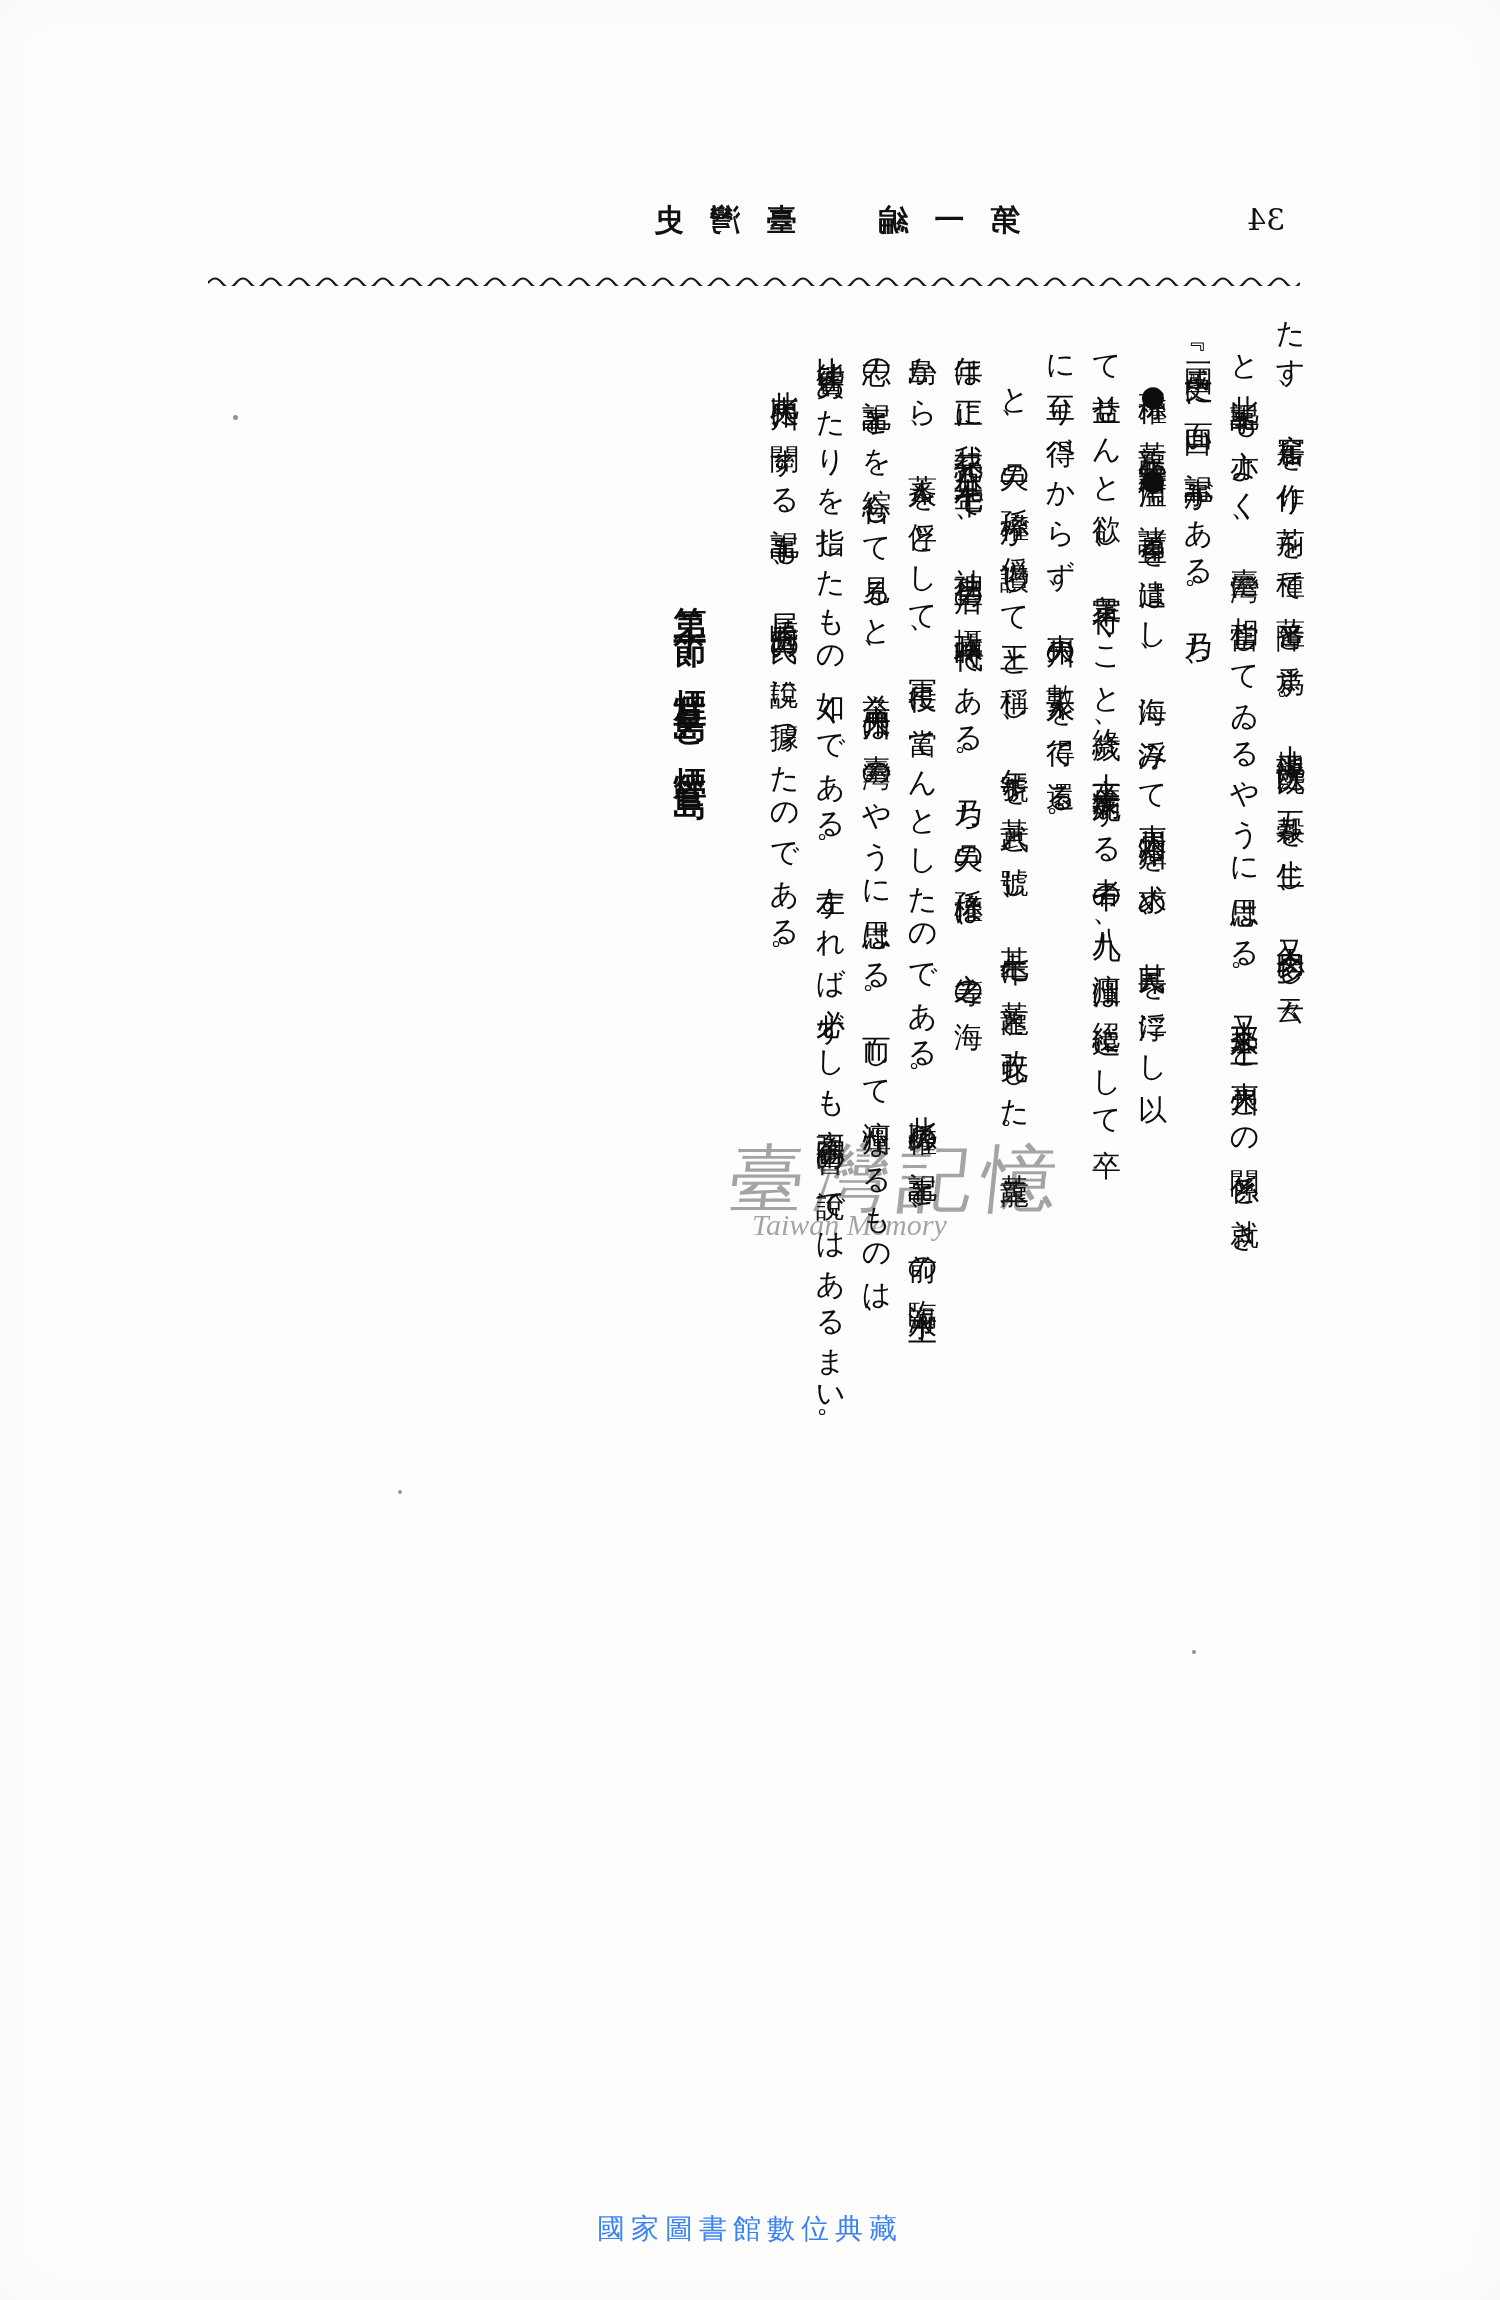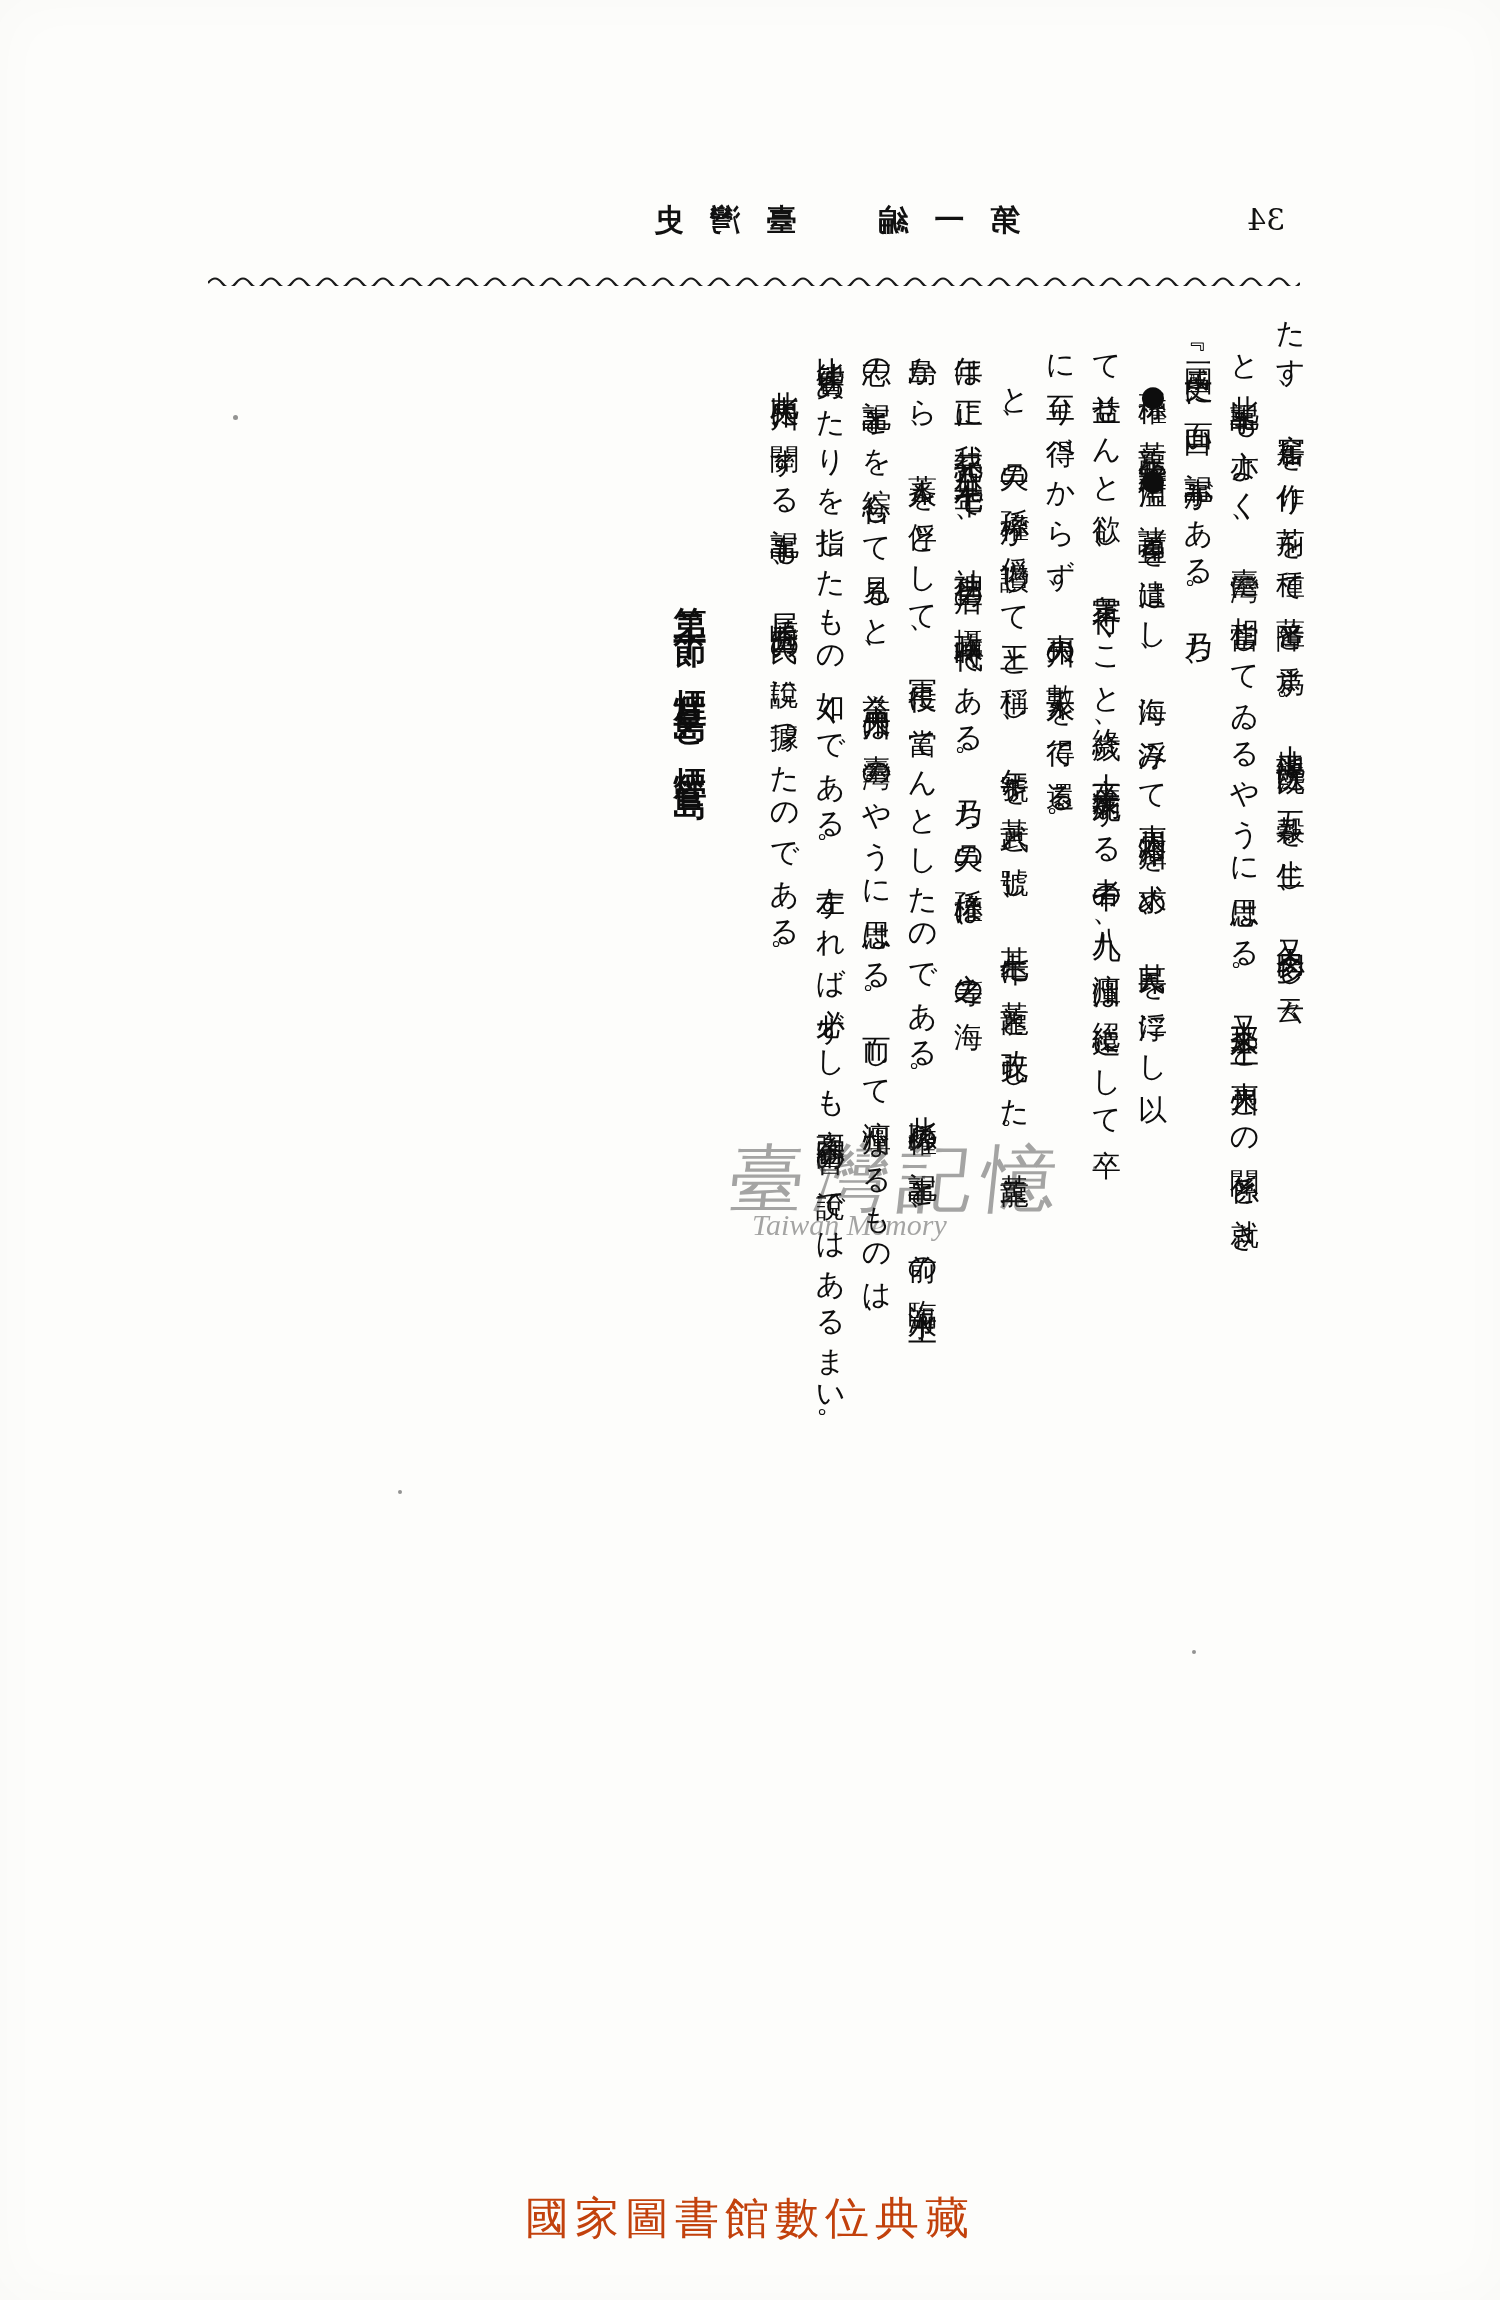--- a/index.html
+++ b/index.html
@@ -146,23 +146,23 @@
     white-space: nowrap;
   }
 
   
   #footer-stamp {
     position: absolute;
     left: 0;
     right: 0;
     bottom: 52px;
     text-align: center;
-    font-size: 44px;
+    font-size: 28px;
     letter-spacing: 6px;
-    color: #c2410c;
+    color: #3b82f6;
     font-family: "DejaVu Serif", "Liberation Serif", serif;
   }
 
   
   .speck {
     position: absolute;
     background: #2a2a2a;
     border-radius: 50%;
     opacity: .5;
   }

